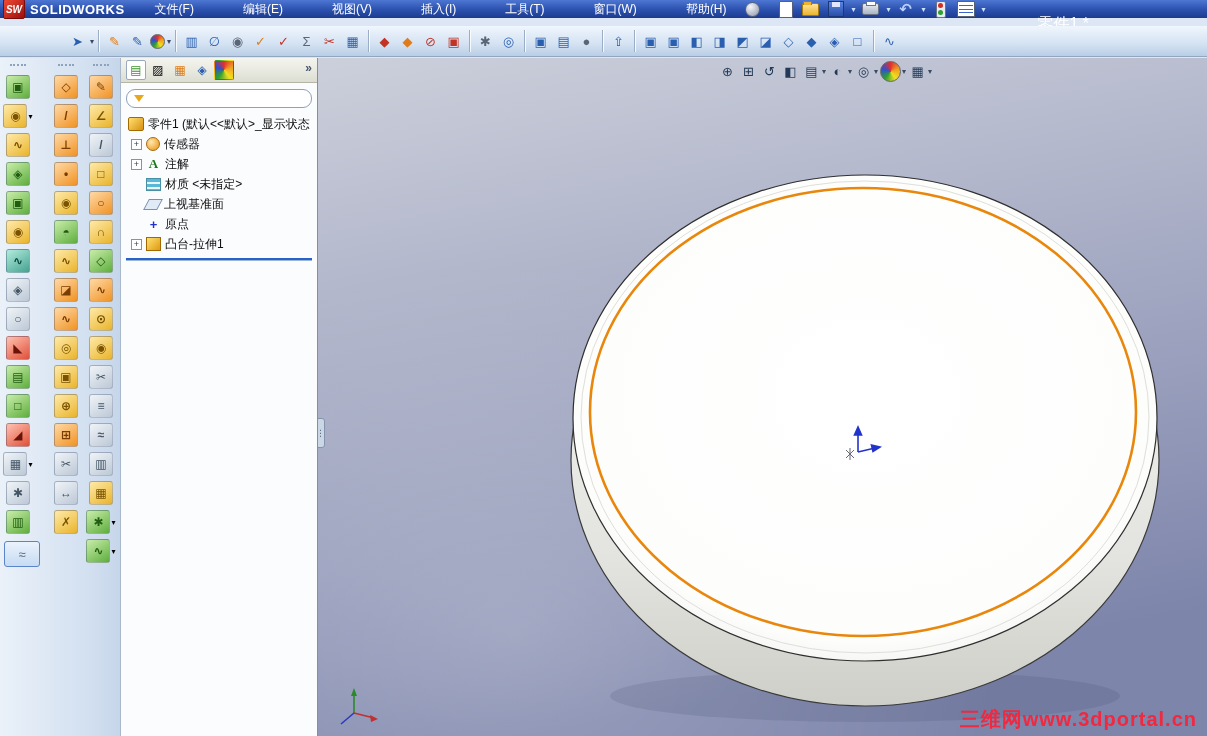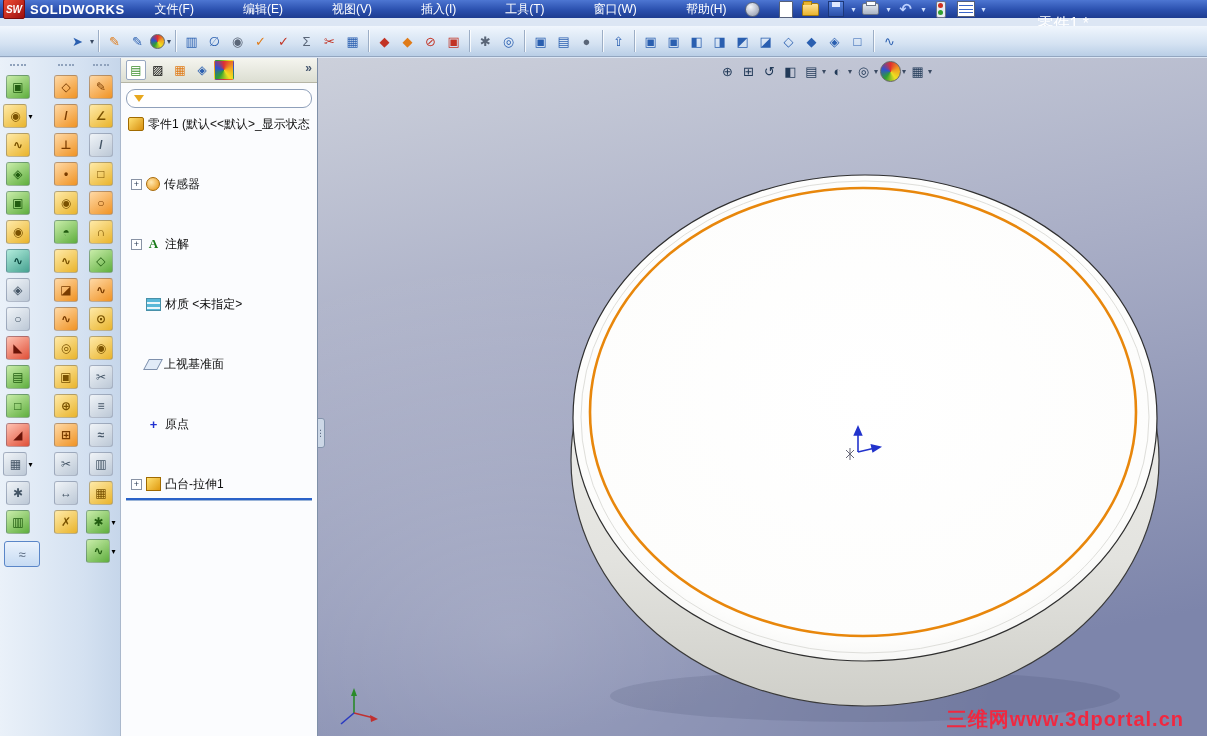--- a/index.html
+++ b/index.html
@@ -83,21 +83,21 @@
   .ptab.active{background:#fff;border-color:#98a8c0;}
   #tab-overflow{position:absolute;right:5px;top:3px;color:#45566e;font-weight:bold;font-size:12px;}
   #filter-row{flex:none;height:24px;display:flex;align-items:center;padding:3px 5px 1px 5px;}
   #filter-box{flex:1;height:17px;border:1px solid #8fa0ba;border-radius:9px;background:#fff;
     display:flex;align-items:center;padding:0 7px;gap:5px;}
   .funnel{width:0;height:0;border-left:5px solid transparent;border-right:5px solid transparent;
     border-top:7px solid #e8a81e;flex:none;}
   #filter-input{border:none;outline:none;flex:1;font-size:11px;background:transparent;min-width:0;}
   #tree{flex:1;padding:3px 2px 0 2px;white-space:nowrap;overflow:hidden;color:#101010;}
   .trow{display:flex;align-items:center;height:20px;gap:4px;padding-left:5px;}
-  .trow.child{padding-left:8px;margin-top:40px;}
+  .trow.child{padding-left:8px;}
   .pbox{width:9px;height:9px;border:1px solid #8892a4;background:#fff;flex:none;position:relative;}
   .pbox::before{content:"+";position:absolute;left:0;top:0;width:9px;height:9px;line-height:8px;
     text-align:center;font-size:9px;color:#30405a;}
   .pbox.hiddenbox{visibility:hidden;}
   .ticn{width:15px;height:15px;flex:none;display:flex;align-items:center;justify-content:center;
     font-size:11px;font-weight:bold;}
   .ti-part{width:14px;height:12px;background:linear-gradient(135deg,#ffe070,#d89010);border:1px solid #a06a00;border-radius:2px;}
   .ti-sensors{width:12px;height:12px;background:radial-gradient(circle at 35% 35%,#ffe8b0,#e8900a);border:1px solid #a86a08;border-radius:50%;}
   .ti-annotations{color:#1a7a1a;font-family:"Liberation Serif","DejaVu Serif",serif;font-size:13px;}
   .ti-material{width:13px;height:11px;background:repeating-linear-gradient(180deg,#58b8d8 0 3px,#eaf6fa 3px 5px);border:1px solid #4890a8;}
@@ -109,21 +109,21 @@
 
   
   #viewport{position:absolute;left:318px;top:58px;width:889px;height:678px;overflow:hidden;}
   #vsvg{position:absolute;left:0;top:0;}
   #headsup{position:absolute;left:400px;top:3px;display:flex;align-items:center;gap:2px;}
   .hicon{width:19px;height:19px;display:flex;align-items:center;justify-content:center;
     font-size:13px;color:#223a58;}
   #splitter{position:absolute;left:-3px;top:360px;width:8px;height:28px;background:#ccd7e6;
     border:1px solid #8494ac;border-radius:3px;display:flex;align-items:center;justify-content:center;
     color:#5a6a84;font-size:9px;letter-spacing:-1px;}
-  #watermark{position:absolute;right:23px;bottom:3px;font-size:20px;font-weight:bold;
+  #watermark{position:absolute;right:10px;bottom:3px;font-size:20px;font-weight:bold;
     color:#f02840;letter-spacing:1px;}
 </style>
 </head>
 <body>
 
 <div id="app">
 
   <div id="titlebar">
     <div class="sw-logo">SW</div>
     <div class="app-name">SOLIDWORKS</div>

